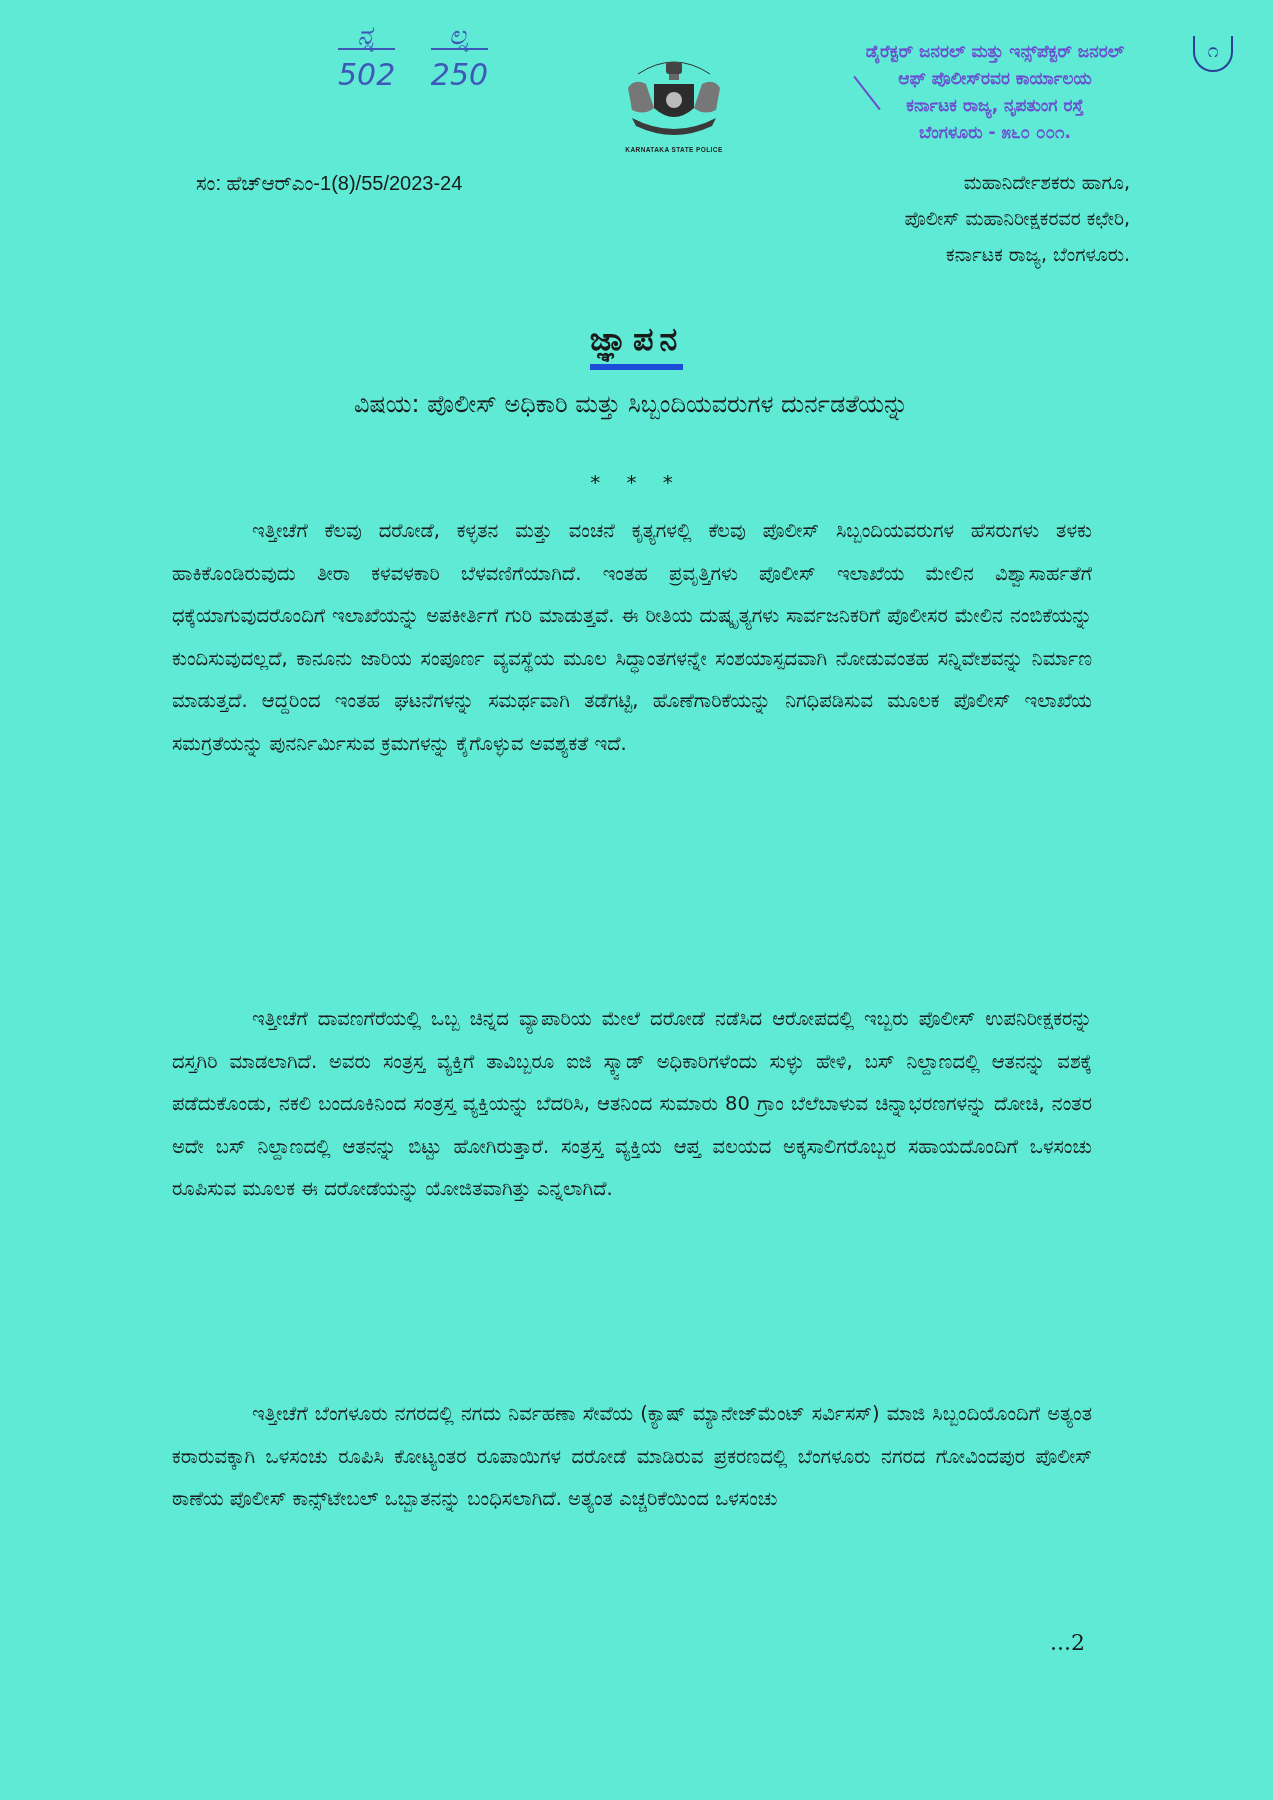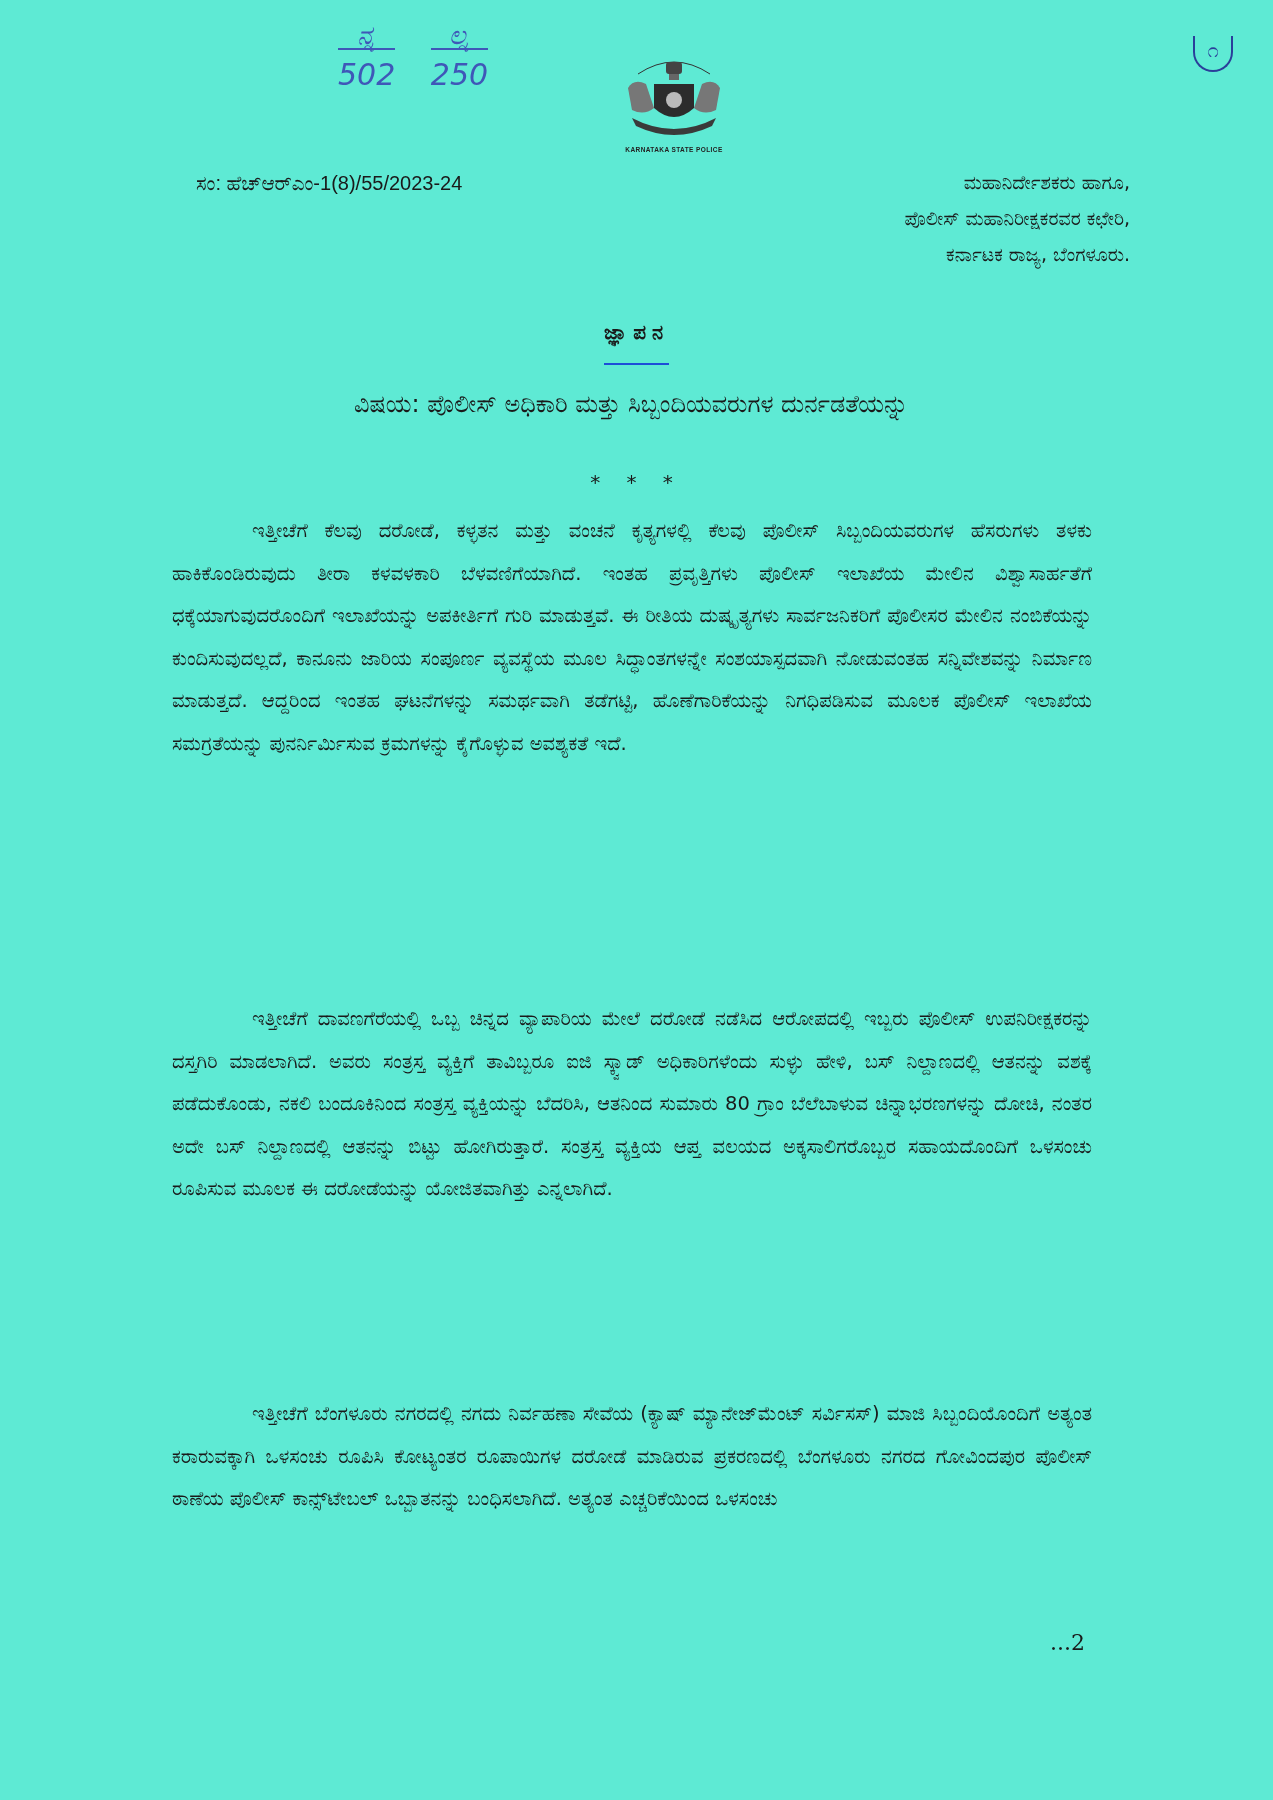--- a/index.html
+++ b/index.html
@@ -29,21 +29,21 @@
                    font-size: 20px; color: #2a3f9a; text-align: center; line-height: 28px; }
 
     
     .ref { position: absolute; left: 196px; top: 172px; font-size: 20px; font-family: Liberation Sans, sans-serif; }
     .office { position: absolute; left: 790px; top: 164px; width: 340px; text-align: right; font-size: 19px; line-height: 36px; }
     .office .date-num { color: #2b53b5; font-style: italic; font-weight: bold; }
     .office .date-rest { font-family: "DejaVu Serif", serif; }
 
     
     .title { position: absolute; left: 0; width: 100%; top: 320px; text-align: center; }
-    .title span { font-size: 20px; font-weight: bold; letter-spacing: 6px; border-bottom: 2px solid #1d4ed8; padding-bottom: 19px; }
+    .title span { font-size: 32px; font-weight: bold; letter-spacing: 6px; border-bottom: 6px solid #1d4ed8; padding-bottom: 6px; }
 
     .subject { position: absolute; left: 316px; top: 388px; font-size: 24px; line-height: 32px; width: 760px; margin-left: 38px; }
     .subject .l2 { padding-left: 100px; }
     .stars { position: absolute; left: 0; width: 100%; top: 470px; text-align: center; font-size: 20px; letter-spacing: 10px; }
 
     
     .body { position: absolute; left: 172px; width: 920px; font-size: 19.5px; line-height: 42.5px; text-align: justify; }
     .body p { margin: 0; text-indent: 80px; }
     .p1 { top: 510px; }
     .p2 { top: 998px; }
@@ -74,20 +74,27 @@
       <rect x="55" y="26" width="10" height="6" fill="#666"></rect>
       <path d="M40 36 L80 36 L80 60 Q60 78 40 60 Z" fill="#2c2c2c"></path>
       <circle cx="60" cy="52" r="8" fill="#bbb"></circle>
       <path d="M14 40 Q20 30 32 36 L40 60 Q30 68 18 62 Z" fill="#777"></path>
       <path d="M106 40 Q100 30 88 36 L80 60 Q90 68 102 62 Z" fill="#777"></path>
       <path d="M18 70 Q60 92 102 70 L98 78 Q60 96 22 78 Z" fill="#3a3a3a"></path>
     </svg>
     <div class="cap">KARNATAKA STATE POLICE</div>
   </div>
 
+  <div class="stamp">
+    <div class="slash"></div>
+    <div>ಡೈರೆಕ್ಟರ್ ಜನರಲ್ ಮತ್ತು ಇನ್ಸ್‌ಪೆಕ್ಟರ್ ಜನರಲ್</div>
+    <div>ಆಫ್ ಪೊಲೀಸ್‌ರವರ ಕಾರ್ಯಾಲಯ</div>
+    <div>ಕರ್ನಾಟಕ ರಾಜ್ಯ, ನೃಪತುಂಗ ರಸ್ತೆ</div>
+    <div>ಬೆಂಗಳೂರು - ೫೬೦ ೦೦೧.</div>
+  </div>
   <div class="circle-mark">೧</div>
 
   <div class="ref">ಸಂ: ಹೆಚ್‌ಆರ್‌ಎಂ-1(8)/55/2023-24</div>
 
   <div class="office">
     <div>ಮಹಾನಿರ್ದೇಶಕರು ಹಾಗೂ,</div>
     <div>ಪೊಲೀಸ್ ಮಹಾನಿರೀಕ್ಷಕರವರ ಕಛೇರಿ,</div>
     <div>ಕರ್ನಾಟಕ ರಾಜ್ಯ, ಬೆಂಗಳೂರು.</div>
   </div>
 

